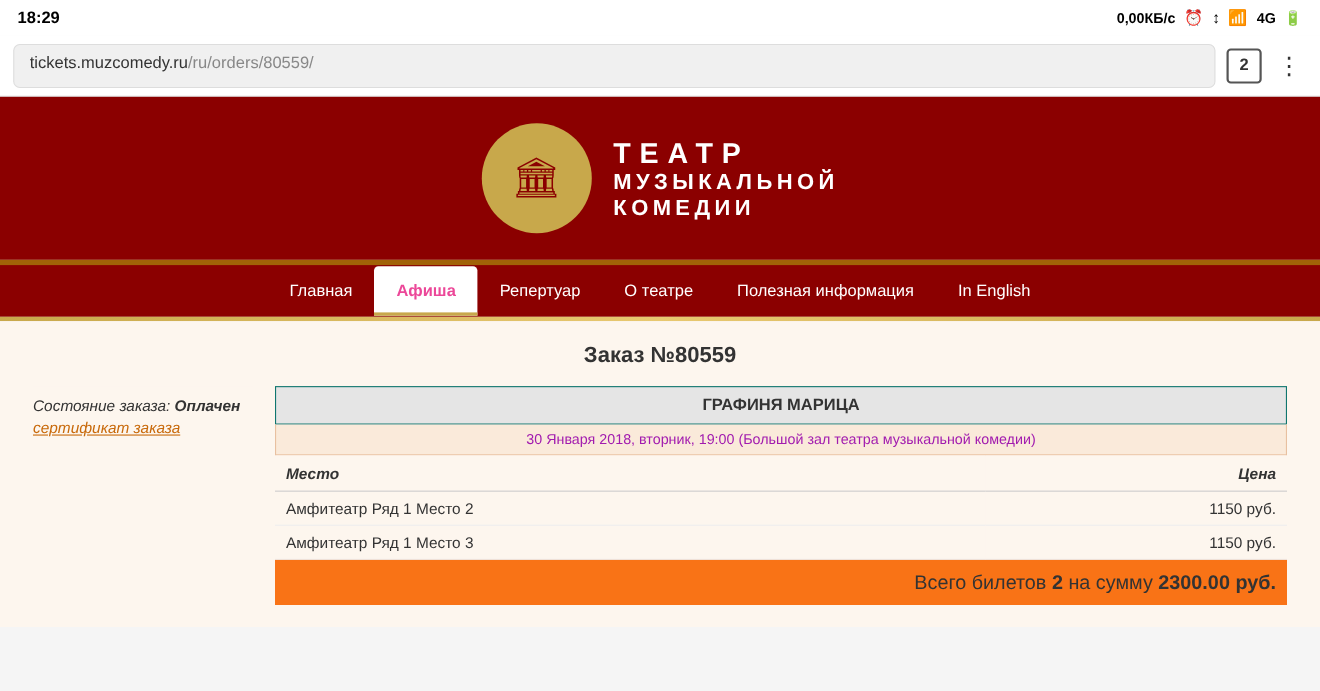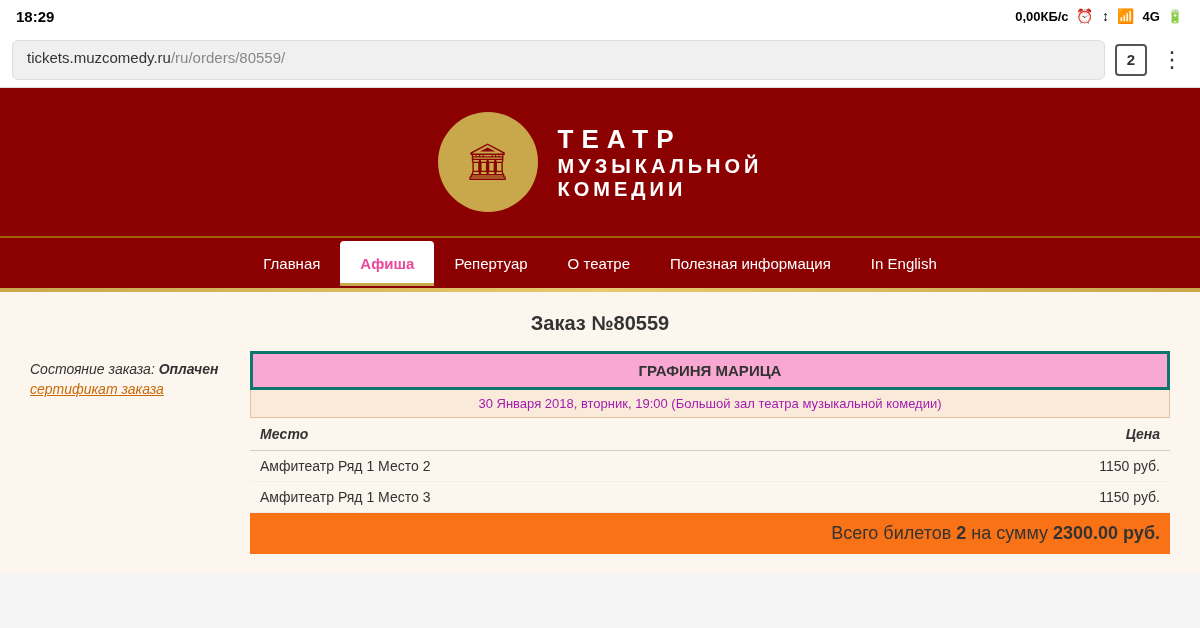--- a/index.html
+++ b/index.html
@@ -120,21 +120,21 @@
 
     
     .nav-bar {
       background: #8b0000;
       display: flex;
       align-items: center;
       justify-content: center;
       gap: 0;
       padding: 0 20px;
       height: 52px;
-      border-top: 2px solid #a16207;
+      border-top: 5px solid #a16207;
     }
     .nav-item {
       color: #fff;
       font-size: 15px;
       padding: 14px 20px;
       cursor: pointer;
       white-space: nowrap;
       text-decoration: none;
       display: block;
     }
@@ -198,27 +198,27 @@
       cursor: pointer;
       display: block;
       margin-top: 4px;
     }
 
     .order-details {
       flex: 1;
     }
 
     .event-title-row {
-      background: #f9a8d4;
+      background: #e5e5e5;
       text-align: center;
       padding: 8px 14px;
       font-weight: bold;
       font-size: 15px;
       color: #333;
-      border: 3px solid #0f766e;
+      border: 1px solid #0f766e;
     }
     .event-date-row {
       background: #faeada;
       text-align: center;
       padding: 6px 14px;
       font-size: 13px;
       color: #a21caf;
       border: 1px solid #e8c0a0;
       border-top: none;
     }

